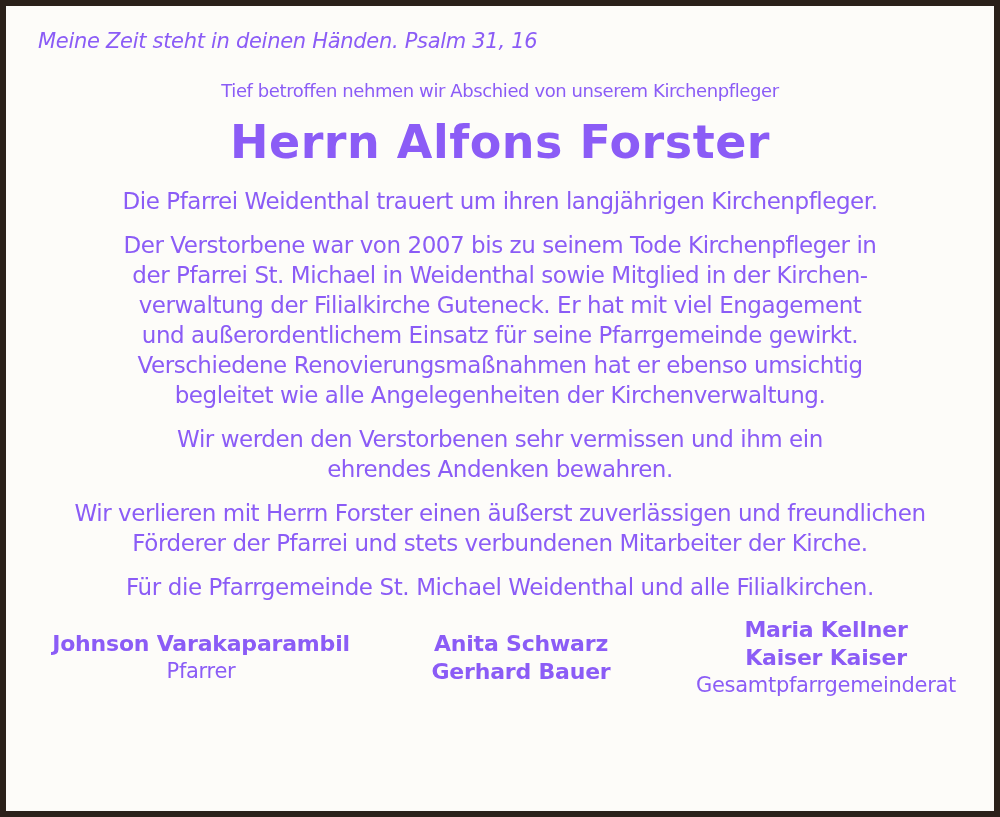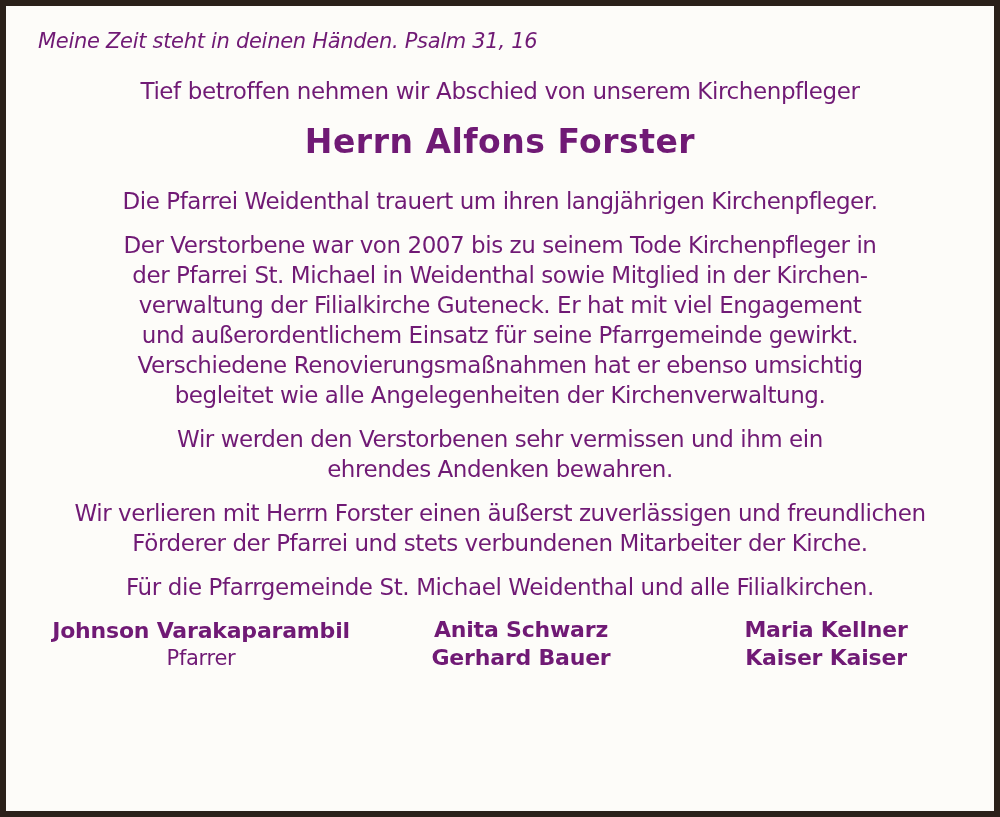--- a/index.html
+++ b/index.html
@@ -6,21 +6,21 @@
     margin: 0;
     padding: 0;
     background: #ffffff;
   }
   .notice {
     box-sizing: border-box;
     width: 1000px;
     height: 817px;
     border: 6px solid #2b211a;
     background: #fdfcf9;
-    color: #701a75;
+    color: #8b5cf6;
     font-family: "DejaVu Sans", sans-serif;
     padding: 20px 30px 14px 30px;
     overflow: hidden;
   }
   .quote {
     font-style: italic;
     font-size: 21px;
     line-height: 26px;
     letter-spacing: -0.3px;
     text-align: left;
@@ -28,30 +28,30 @@
     white-space: pre;
   }
   .heading {
     font-weight: bold;
     font-size: 25px;
     line-height: 30px;
     text-align: center;
     margin: 0 0 18px 0;
   }
   .intro {
-    font-size: 23px;
+    font-size: 18px;
     line-height: 30px;
     letter-spacing: -0.4px;
     text-align: center;
     margin: 0 0 8px 0;
     white-space: pre;
   }
   .deceased-name {
     font-weight: bold;
-    font-size: 33px;
+    font-size: 46px;
     line-height: 56px;
     text-align: center;
     margin: 0 0 16px 0;
     letter-spacing: 0.5px;
   }
   .para {
     font-size: 23px;
     line-height: 30px;
     letter-spacing: -0.45px;
     text-align: center;
@@ -130,17 +130,18 @@
     </div>
 
     <div class="sig-col sig-col-2">
       <div class="sig-names">Anita Schwarz
 Gerhard Bauer</div>
     </div>
 
     <div class="sig-col sig-col-3">
       <div class="sig-names">Maria Kellner
 Kaiser Kaiser</div>
+      <div class="sig-roles">Gesamtpfarrgemeinderat</div>
     </div>
 
   </div>
 
 </div>
 
 </body></html>

